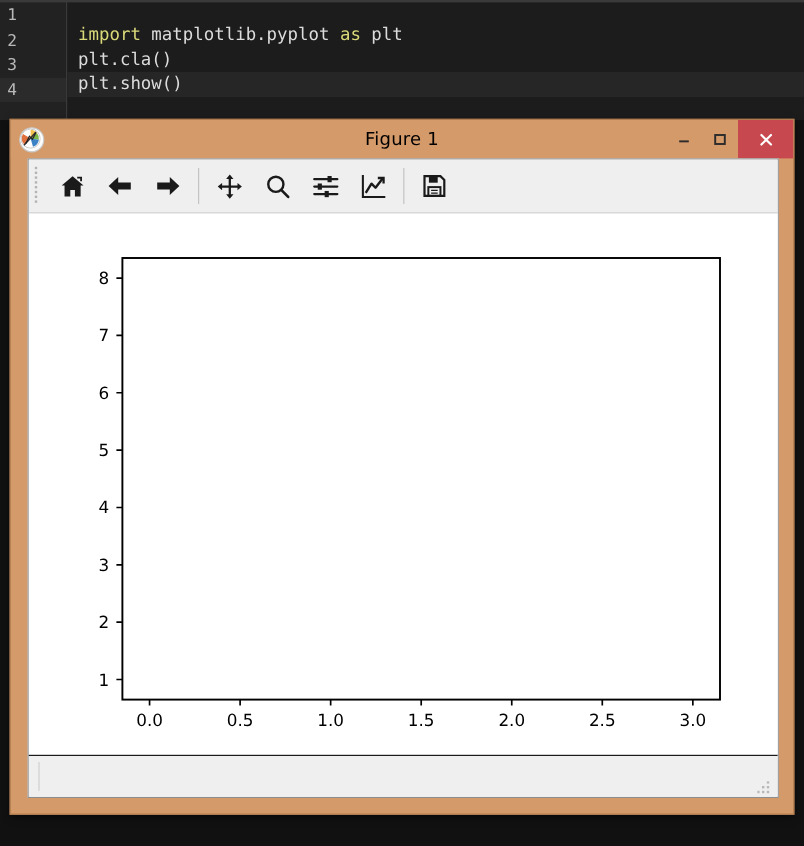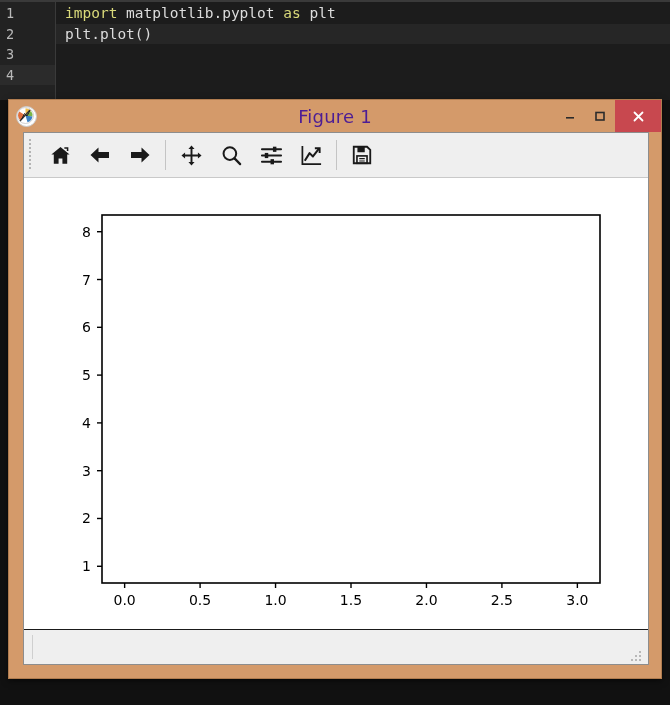--- a/index.html
+++ b/index.html
@@ -38,21 +38,21 @@
   .gutter-num {
     height: 20.5px;
     line-height: 20.5px;
     color: #b9b9b9;
     padding-left: 6px;
     font-size: 13.5px;
   }
   .gutter-num.active { background: #2b2b2b; }
   #code {
     flex: 1;
-    padding-top: 3px;
+    padding-top: 19px;
     position: relative;
   }
   .code-line {
     height: 20.5px;
     line-height: 20.5px;
     color: #e0e0e0;
     padding-left: 9px;
     white-space: pre;
   }
   .code-line.active { background: #262626; }
@@ -84,22 +84,22 @@
     width: 19px; height: 19px;
     border-radius: 50%;
     background: #fdfdfd;
     border: 1px solid #c9c9c9;
     overflow: hidden;
   }
   #titletext {
     width: 100%;
     text-align: center;
     font-family: "DejaVu Sans", sans-serif;
-    font-size: 18px;
-    color: #4c1d95;
+    font-size: 15px;
+    color: #000000;
     letter-spacing: 0.2px;
   }
   #wincontrols {
     position: absolute;
     right: 0; top: 0;
     height: 32px;
     display: flex;
     align-items: stretch;
   }
   .wbtn {
@@ -202,21 +202,22 @@
 <div id="editor">
   <div id="editor-topline"></div>
   <div id="gutter">
       <div class="gutter-num">1</div>
       <div class="gutter-num">2</div>
       <div class="gutter-num">3</div>
       <div class="gutter-num active">4</div>
     </div>
   <div id="code">
       <div class="code-line"><span class="tok-kw">import</span><span class="tok-txt"> matplotlib.pyplot </span><span class="tok-kw">as</span><span class="tok-txt"> plt</span></div>
-      <div class="code-line active"><span class="tok-txt">plt.plot()</span></div>
+      <div class="code-line"><span class="tok-txt">plt.cla()</span></div>
+      <div class="code-line active"><span class="tok-txt">plt.show()</span></div>
     </div>
 </div>
 
 <div id="figwin">
 
   <div id="titlebar">
     <div id="app-icon">
       <svg width="17" height="17" viewBox="0 0 17 17">
         <circle cx="8.5" cy="8.5" r="8" fill="#ffffff" stroke="#bdbdbd" stroke-width="0.7"></circle>
         <path d="M8.5 8.5 L8.5 1.2 A7.3 7.3 0 0 1 14 4 Z" fill="#f2c14e"></path>

